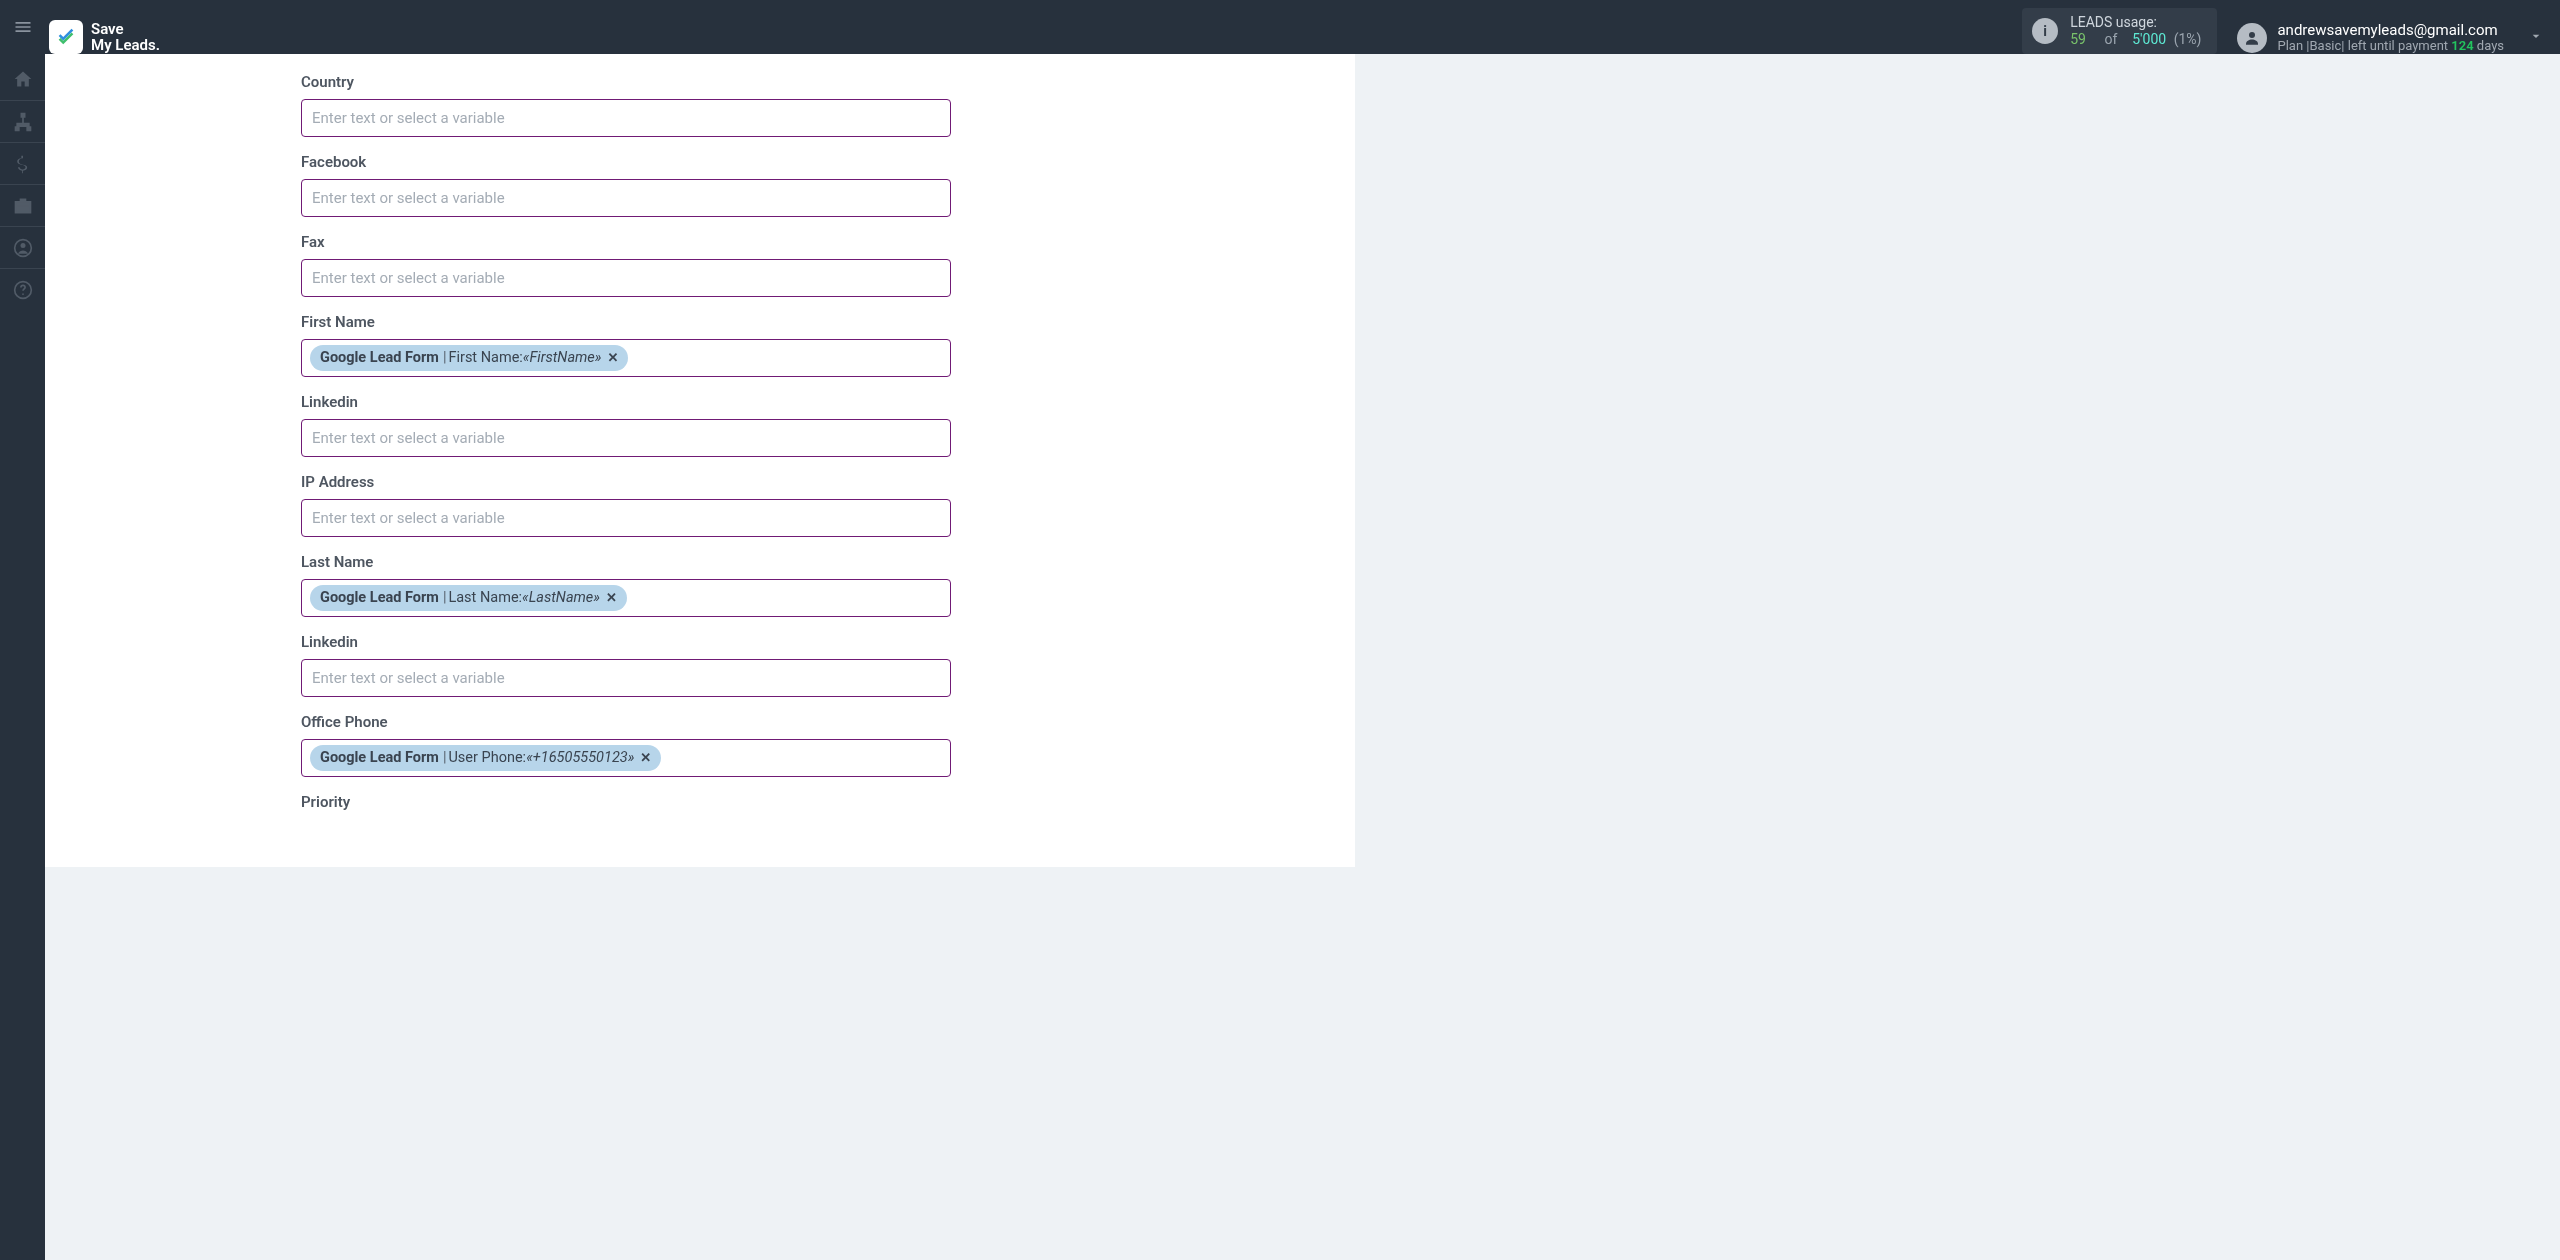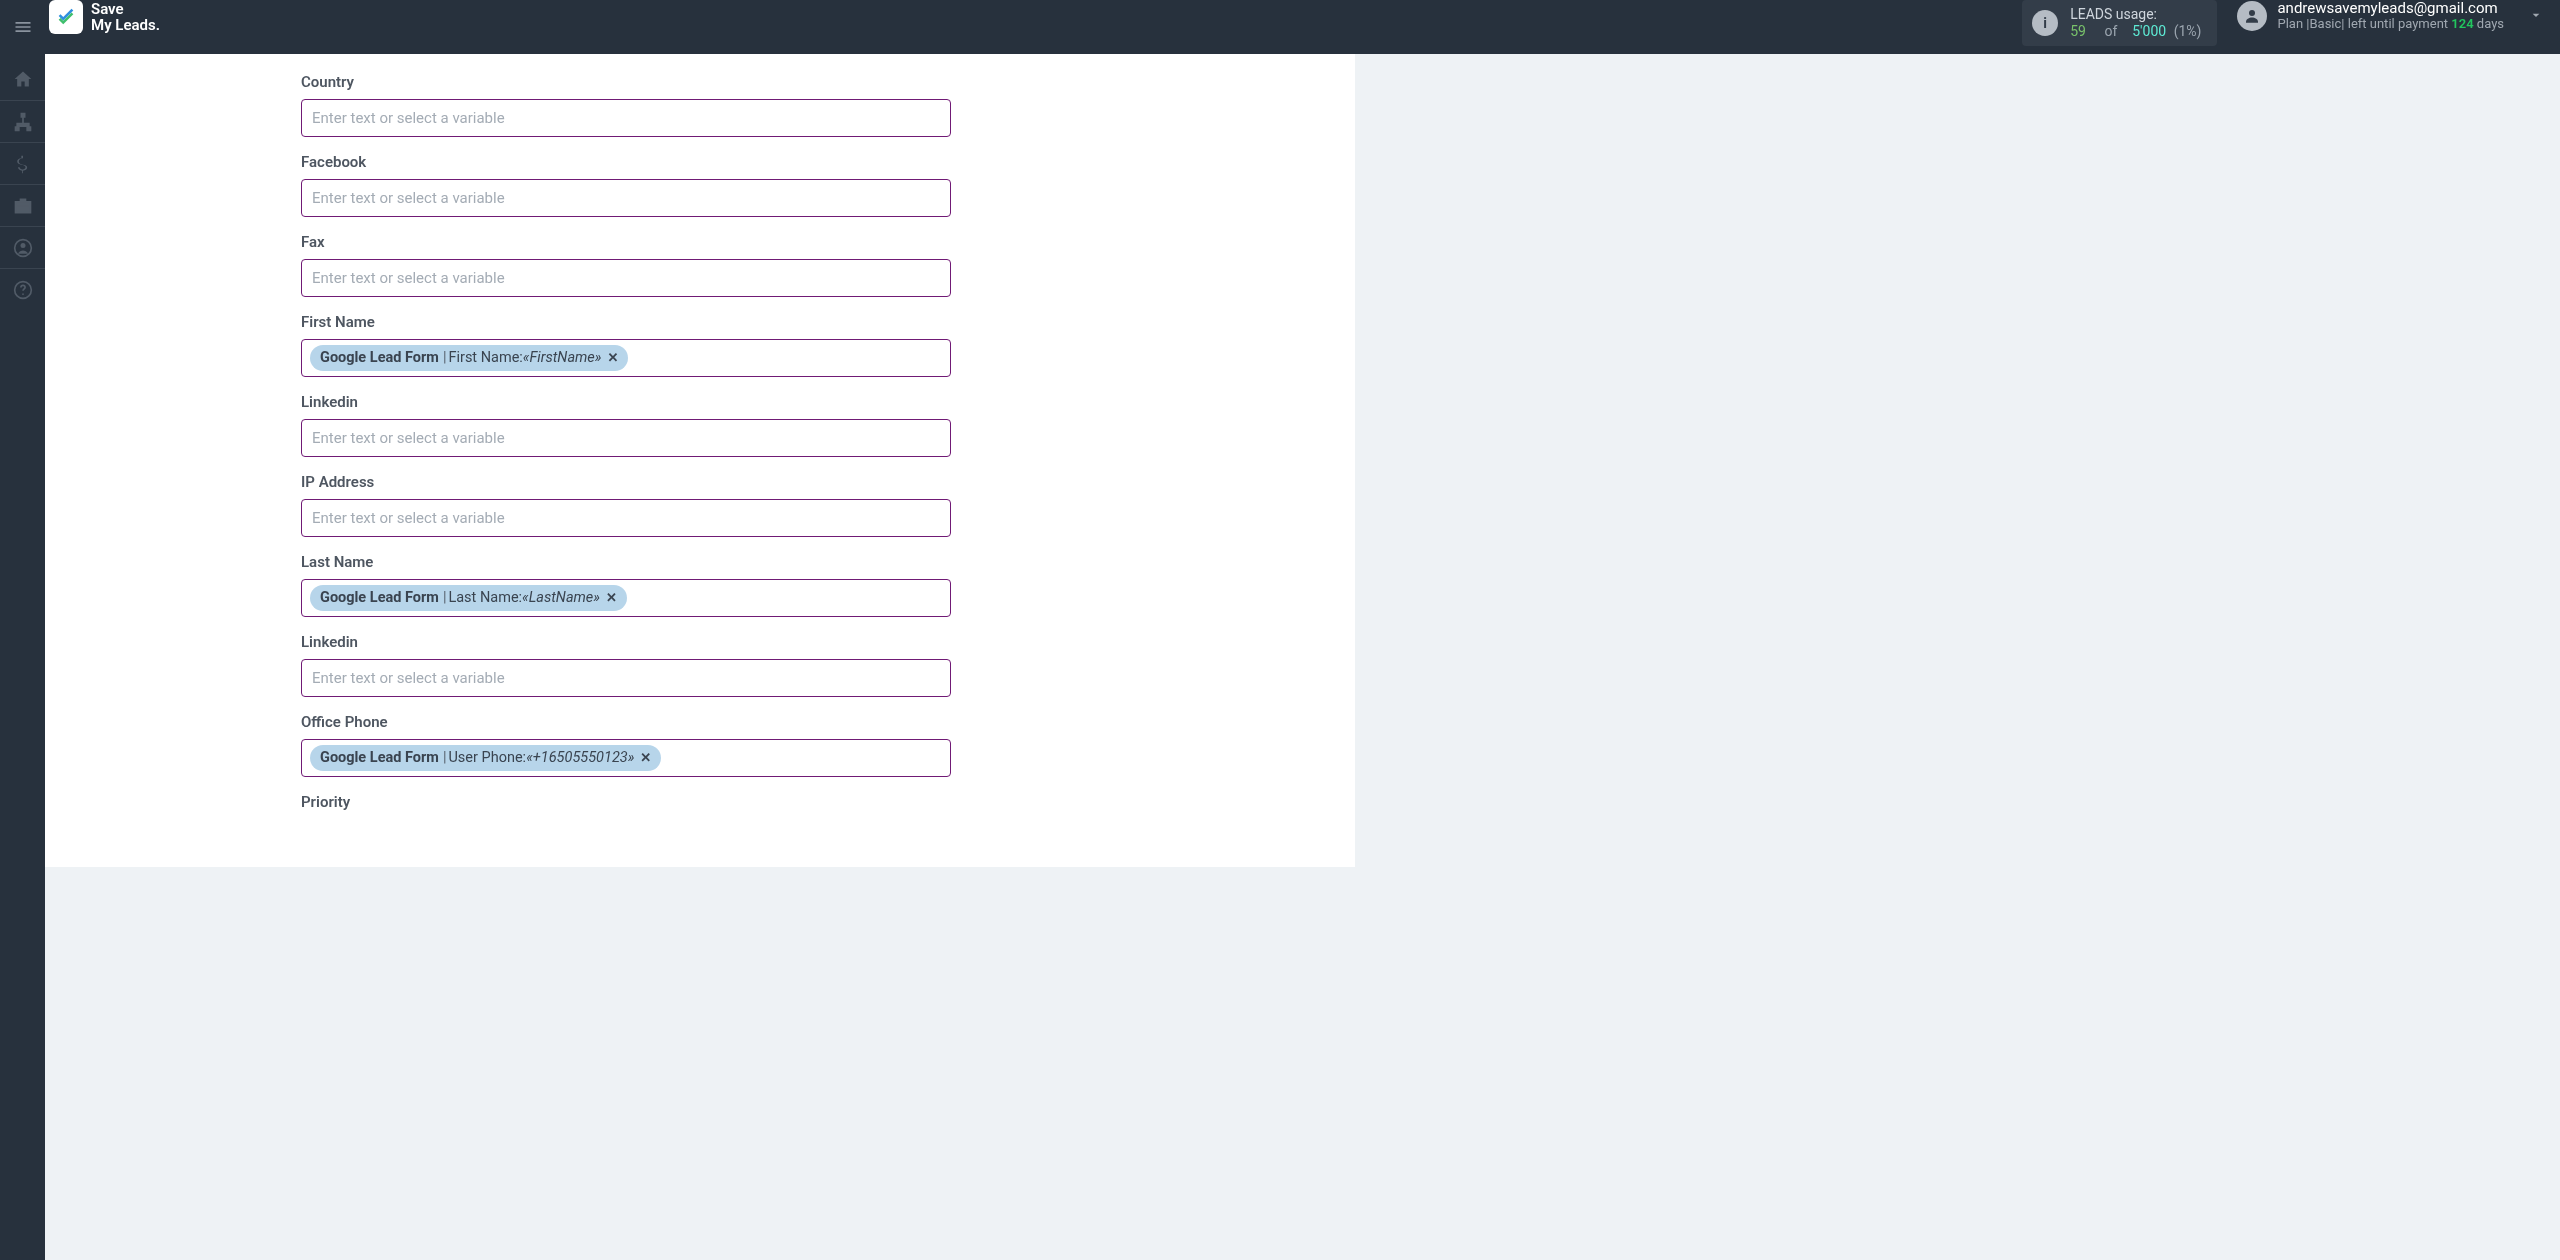--- a/index.html
+++ b/index.html
@@ -11,21 +11,21 @@
     font-size: 14px;
   }
 
   
   .topbar {
     position: fixed;
     top: 0; left: 0; right: 0;
     height: 54px;
     background: #27313d;
     display: flex;
-    align-items: flex-start;
+    align-items: flex-end;
     z-index: 100;
     padding-right: 16px;
   }
   .hamburger-cell {
     width: 45px;
     height: 54px;
     display: flex;
     align-items: center;
     justify-content: center;
     cursor: pointer;

